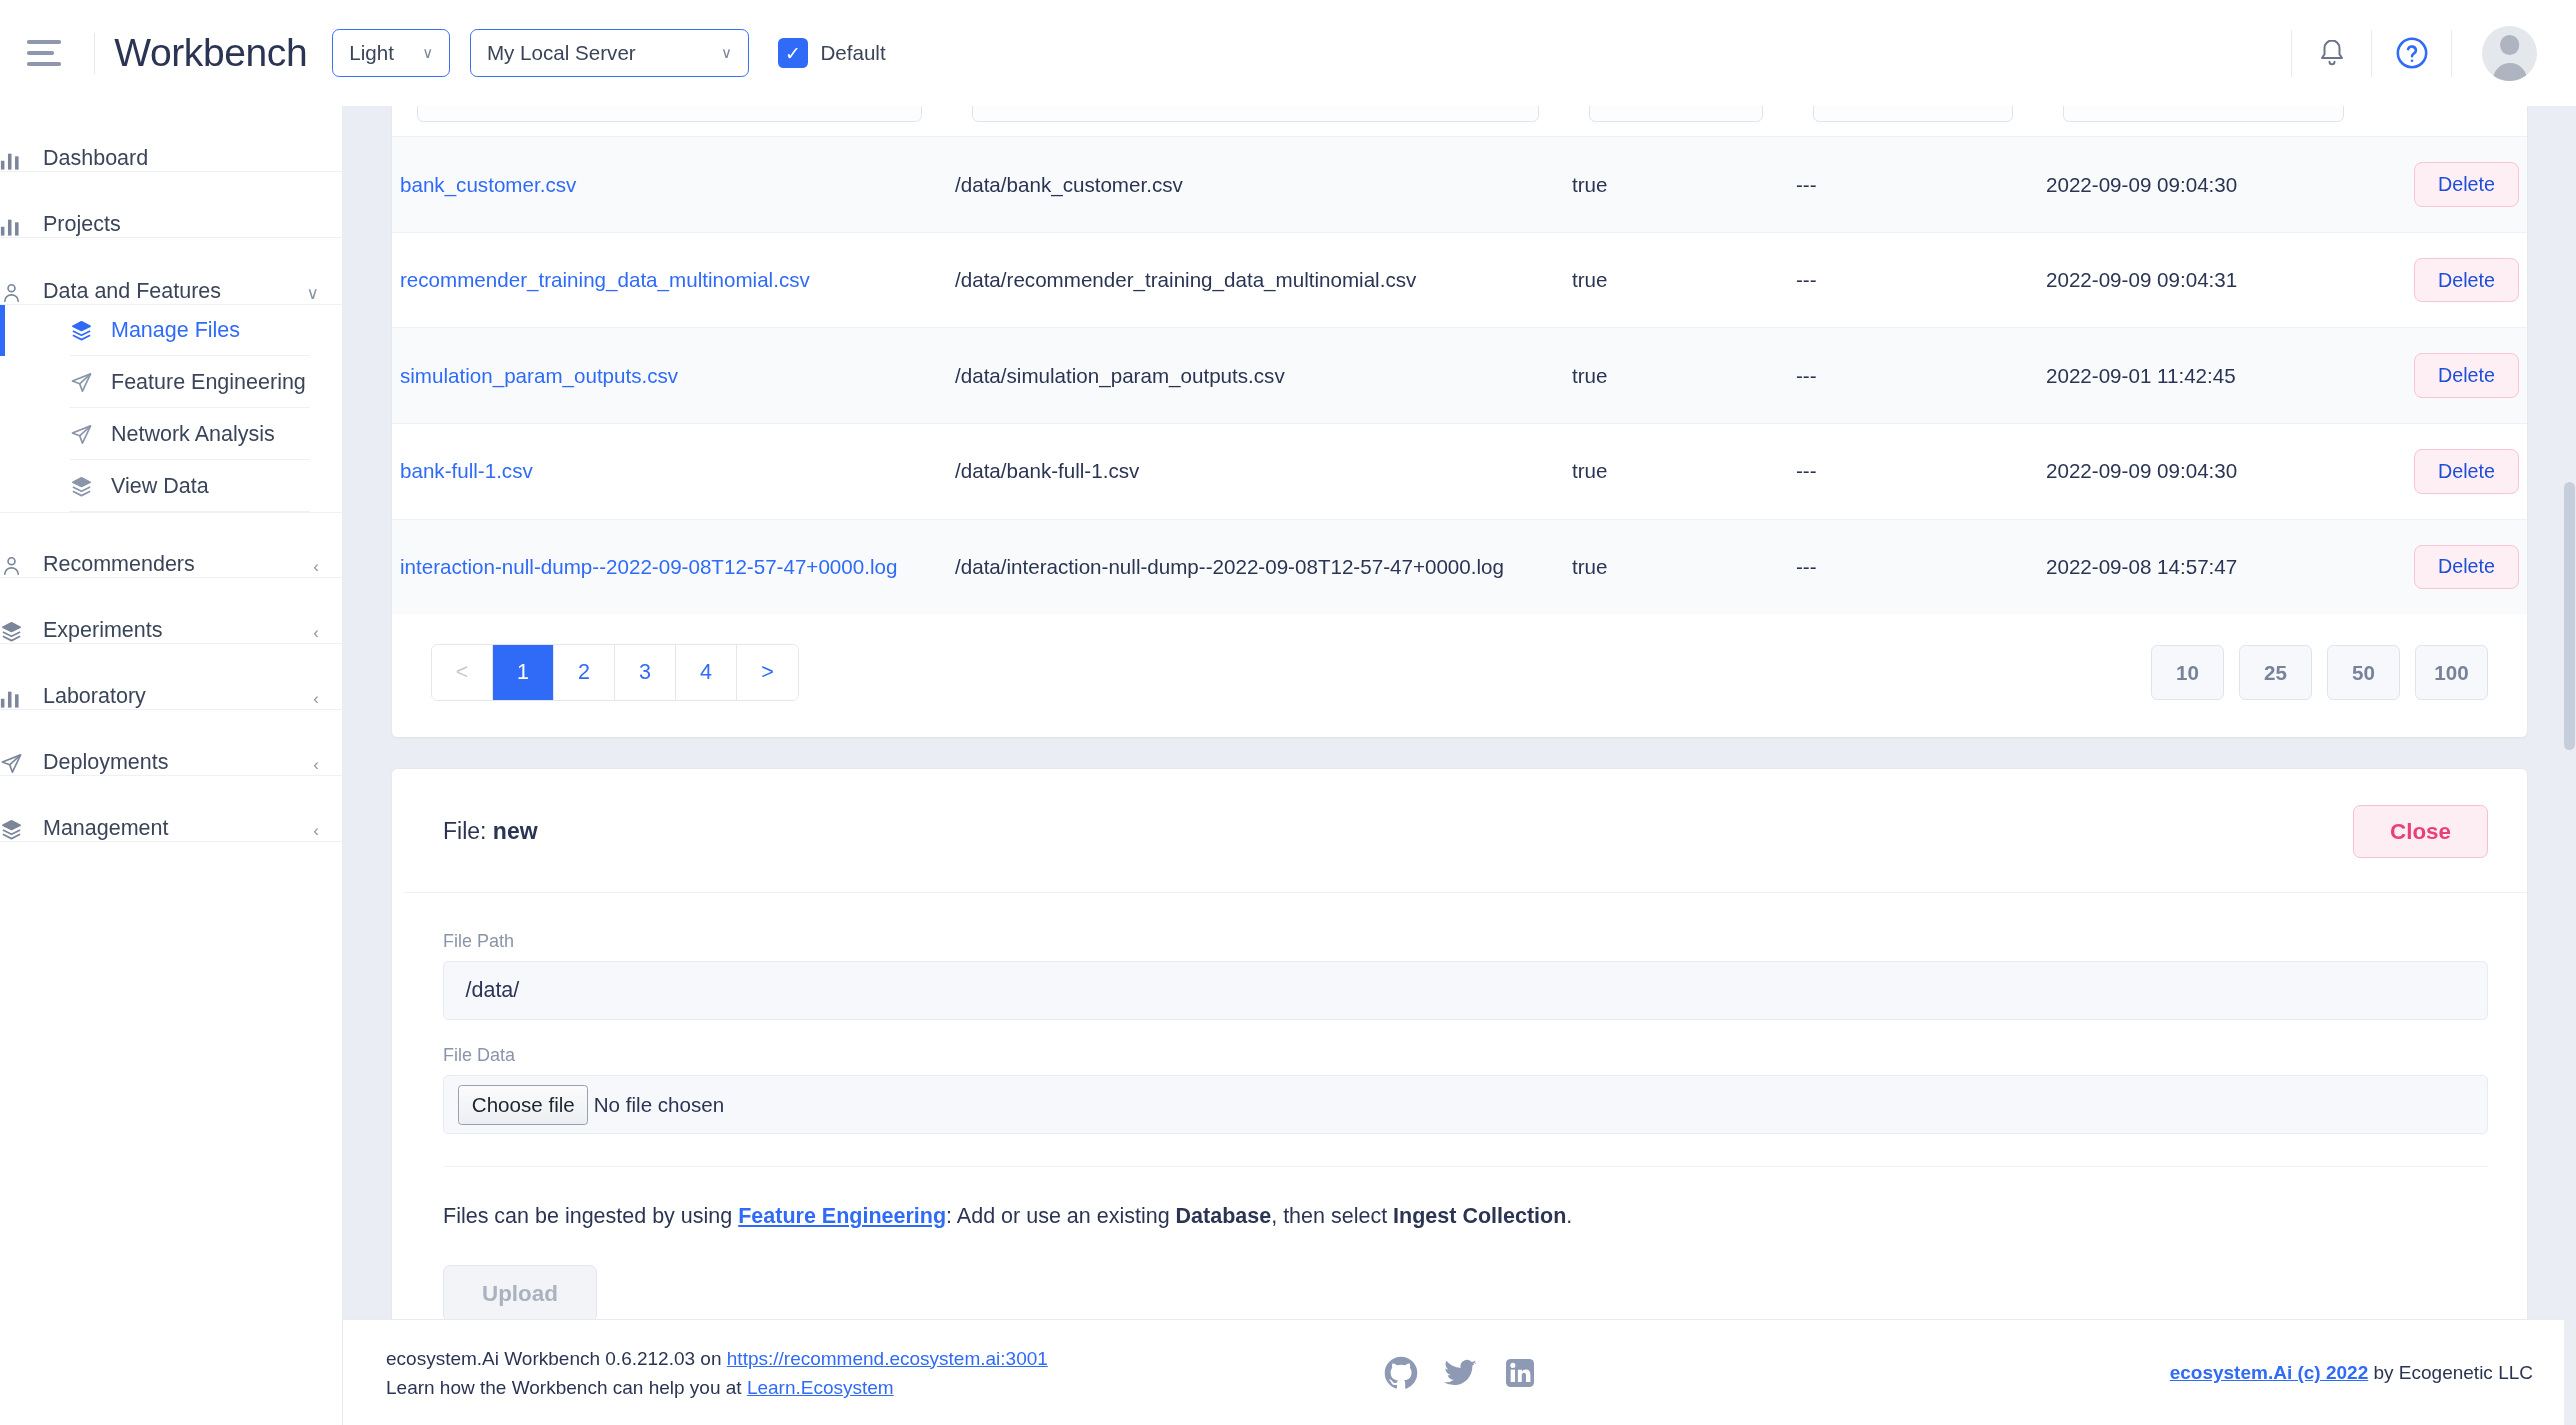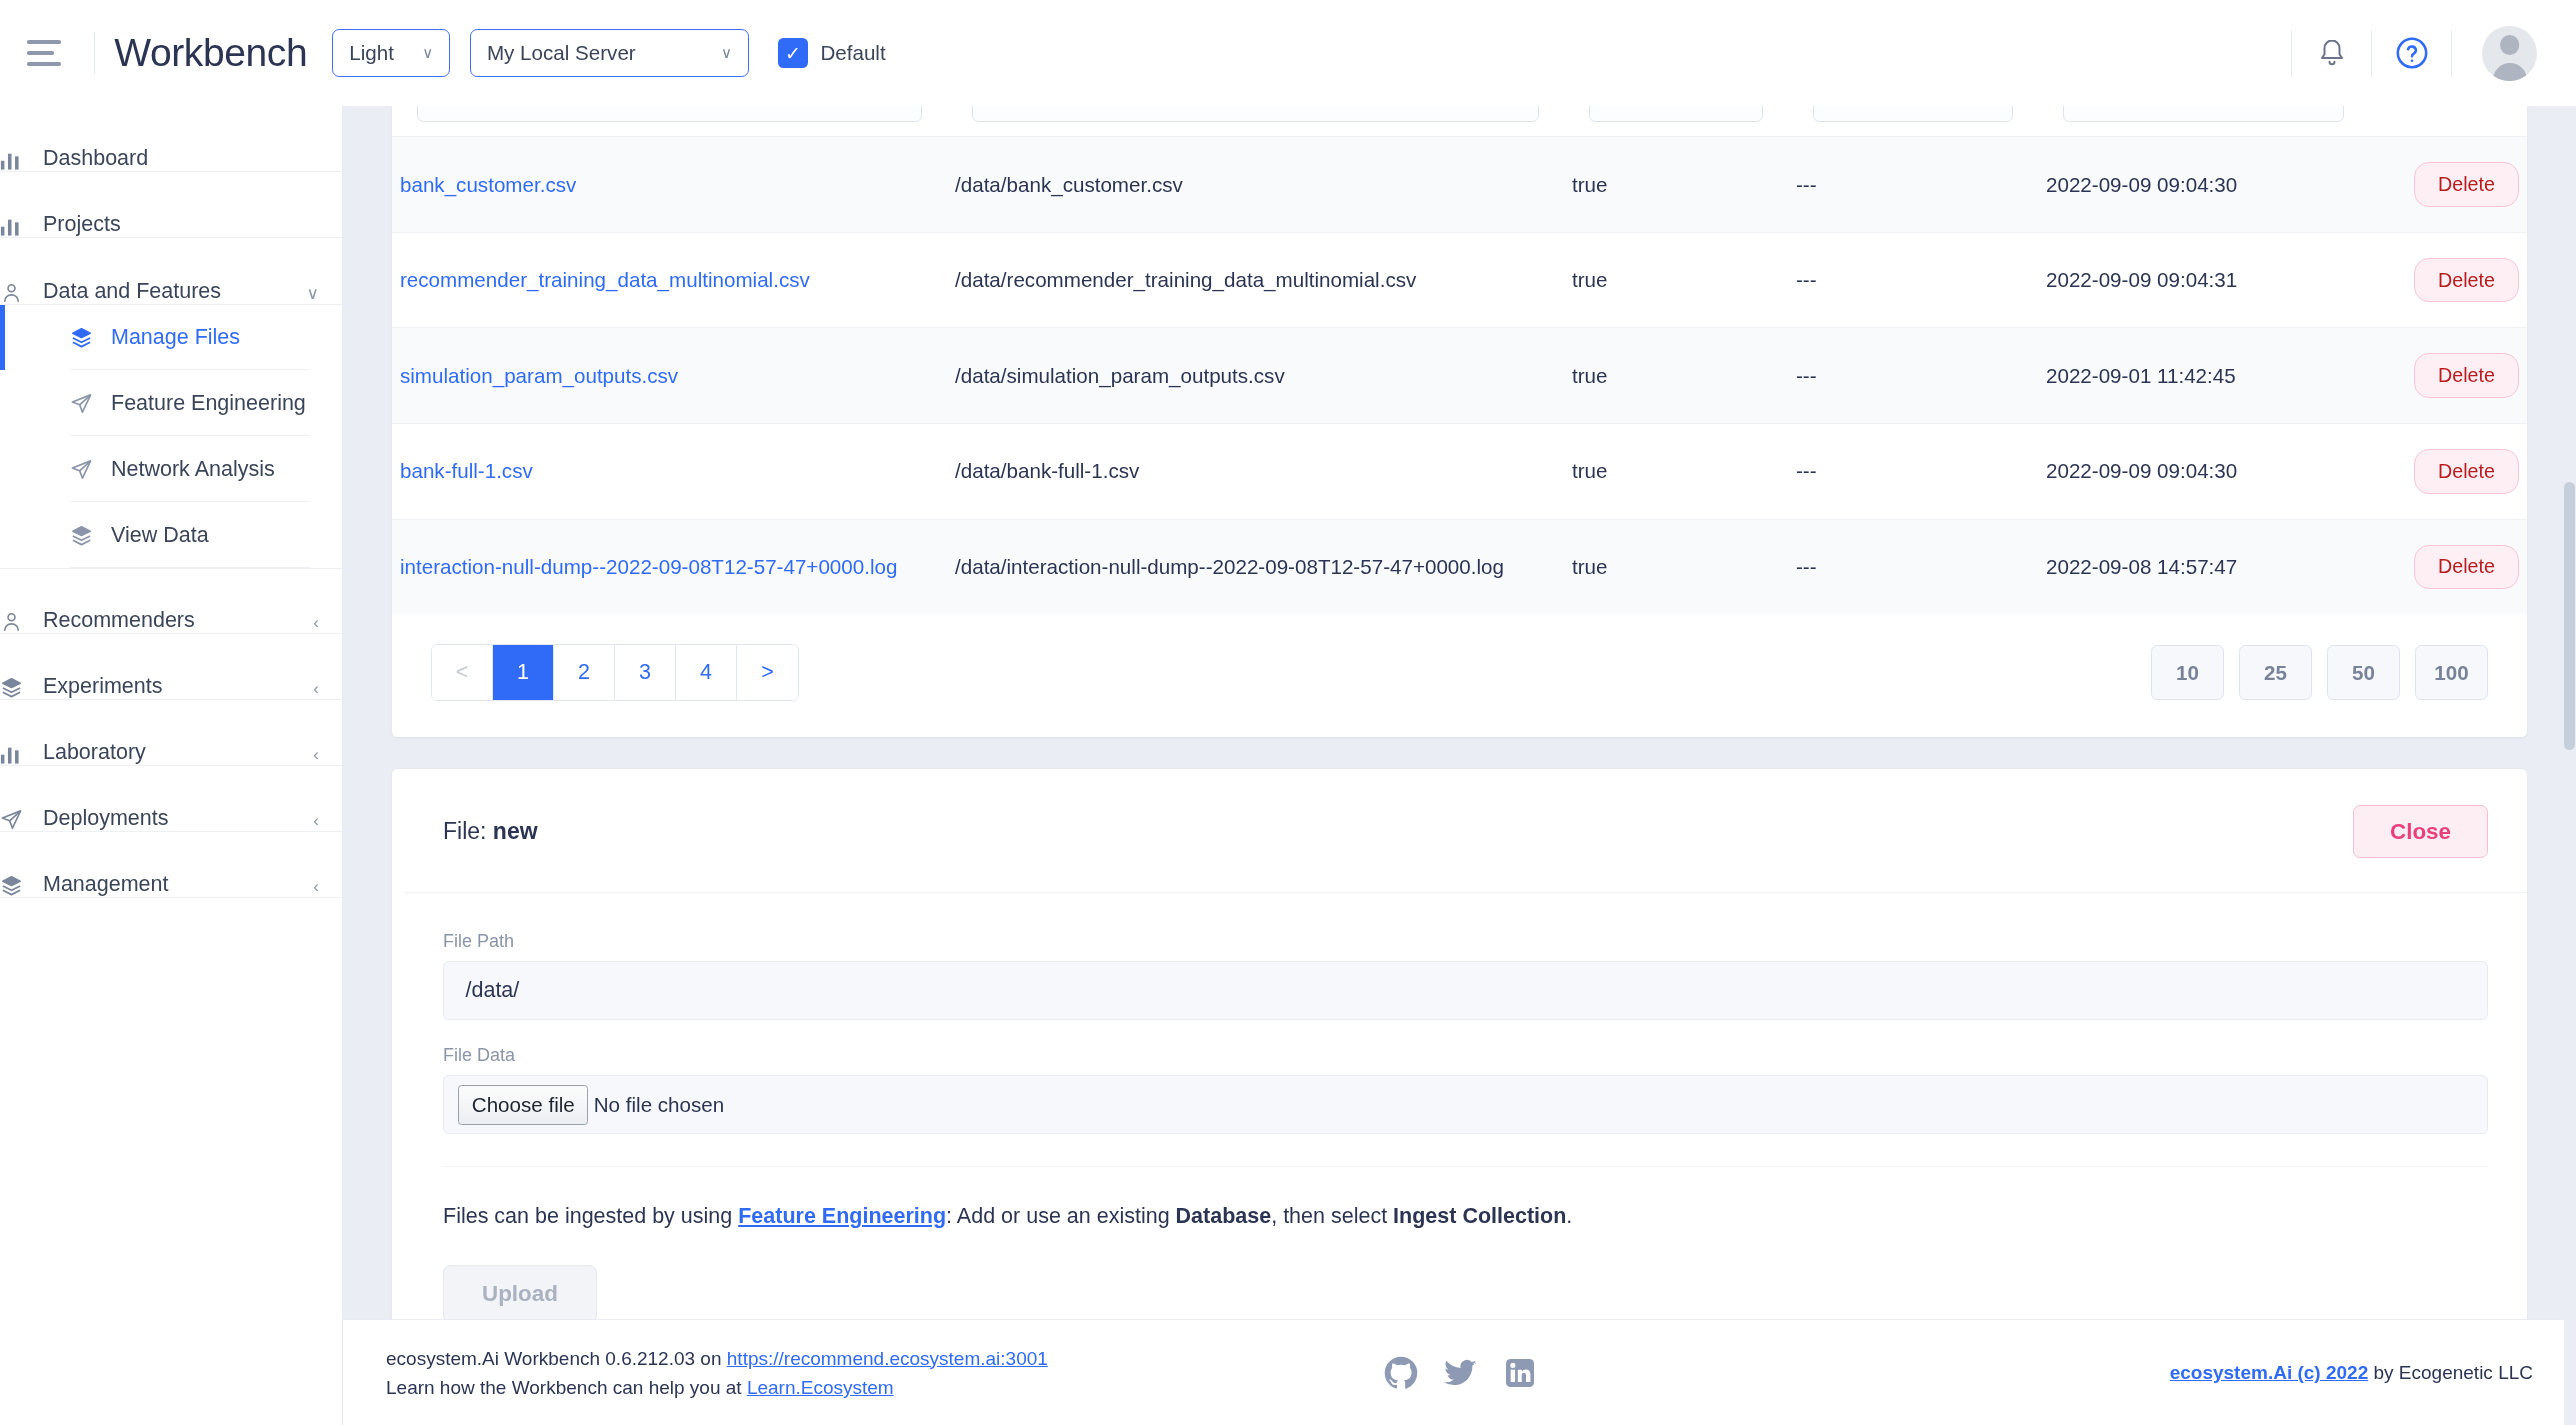--- a/index.html
+++ b/index.html
@@ -96,21 +96,21 @@
     border-bottom: 0.9px solid #edf0f5;
     cursor: pointer; font-size: 21.5px; color: #3b4559;
     position: relative;
   }
   .nav-item .nico { width: 43px; display: flex; align-items: center; color: #7b869b; }
   .nav-item .chev {
     position: absolute; right: 23px; font-size: 17px; color: #8b95a9;
     font-family: "Liberation Sans", sans-serif;
   }
   .sub-item {
-    height: 66px; display: flex; align-items: center;
+    height: 52px; display: flex; align-items: center;
     padding-left: 70px; cursor: pointer; font-size: 21.5px; color: #3b4559;
     position: relative;
   }
   .sub-item::after {
     content: ""; position: absolute; left: 70px; right: 32px; bottom: 0;
     height: 0.9px; background: #edf0f5;
   }
   .sub-item .nico { width: 41px; display: flex; align-items: center; color: #8b95a9; }
   .sub-item.active { color: #2f6bf6; }
   .sub-item.active .nico { color: #2f6bf6; }
@@ -148,22 +148,22 @@
   }
   table.files tbody tr.datarow { border-top: 0.9px solid #eef1f6; }
   table.files tbody tr.datarow:nth-child(even) { background: #f9fafc; }
   table.files tbody tr.datarow td {
     padding: 25px 8px; font-size: 20.6px; color: #2b3553;
     vertical-align: middle; height: 82px;
   }
   .flink { color: #2f6bf6; text-decoration: none; cursor: pointer; }
   .dcell { text-align: right; }
   .btn-delete {
-    display: inline-block; border: 0.9px solid #f9c4d5; border-radius: 15px;
-    background: #fdeff4; color: #b91c1c; font-size: 19.7px;
+    display: inline-block; border: 0.9px solid #f9c4d5; border-radius: 8px;
+    background: #fdeff4; color: #1d4ed8; font-size: 19.7px;
     padding: 9.8px 23px; cursor: pointer;
     font-family: "Liberation Sans", sans-serif;
   }
 
   .pagerow {
     display: flex; align-items: center; justify-content: space-between;
     padding: 30px 39px 0 39px;
   }
   .pager { display: flex; border: 0.9px solid #e2e7ef; border-radius: 6.3px; overflow: hidden; }
   .pager div {

